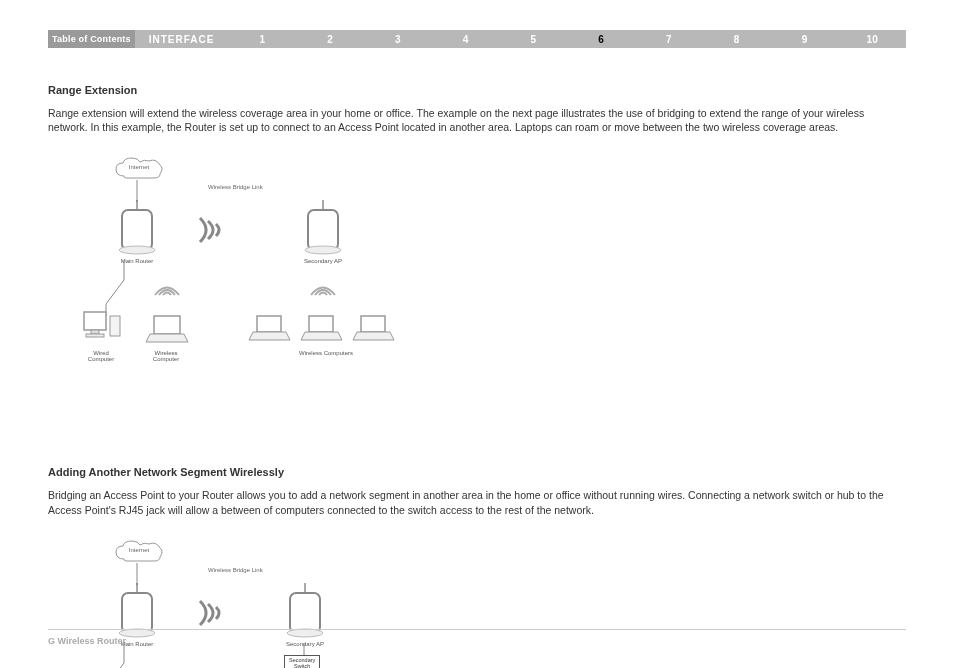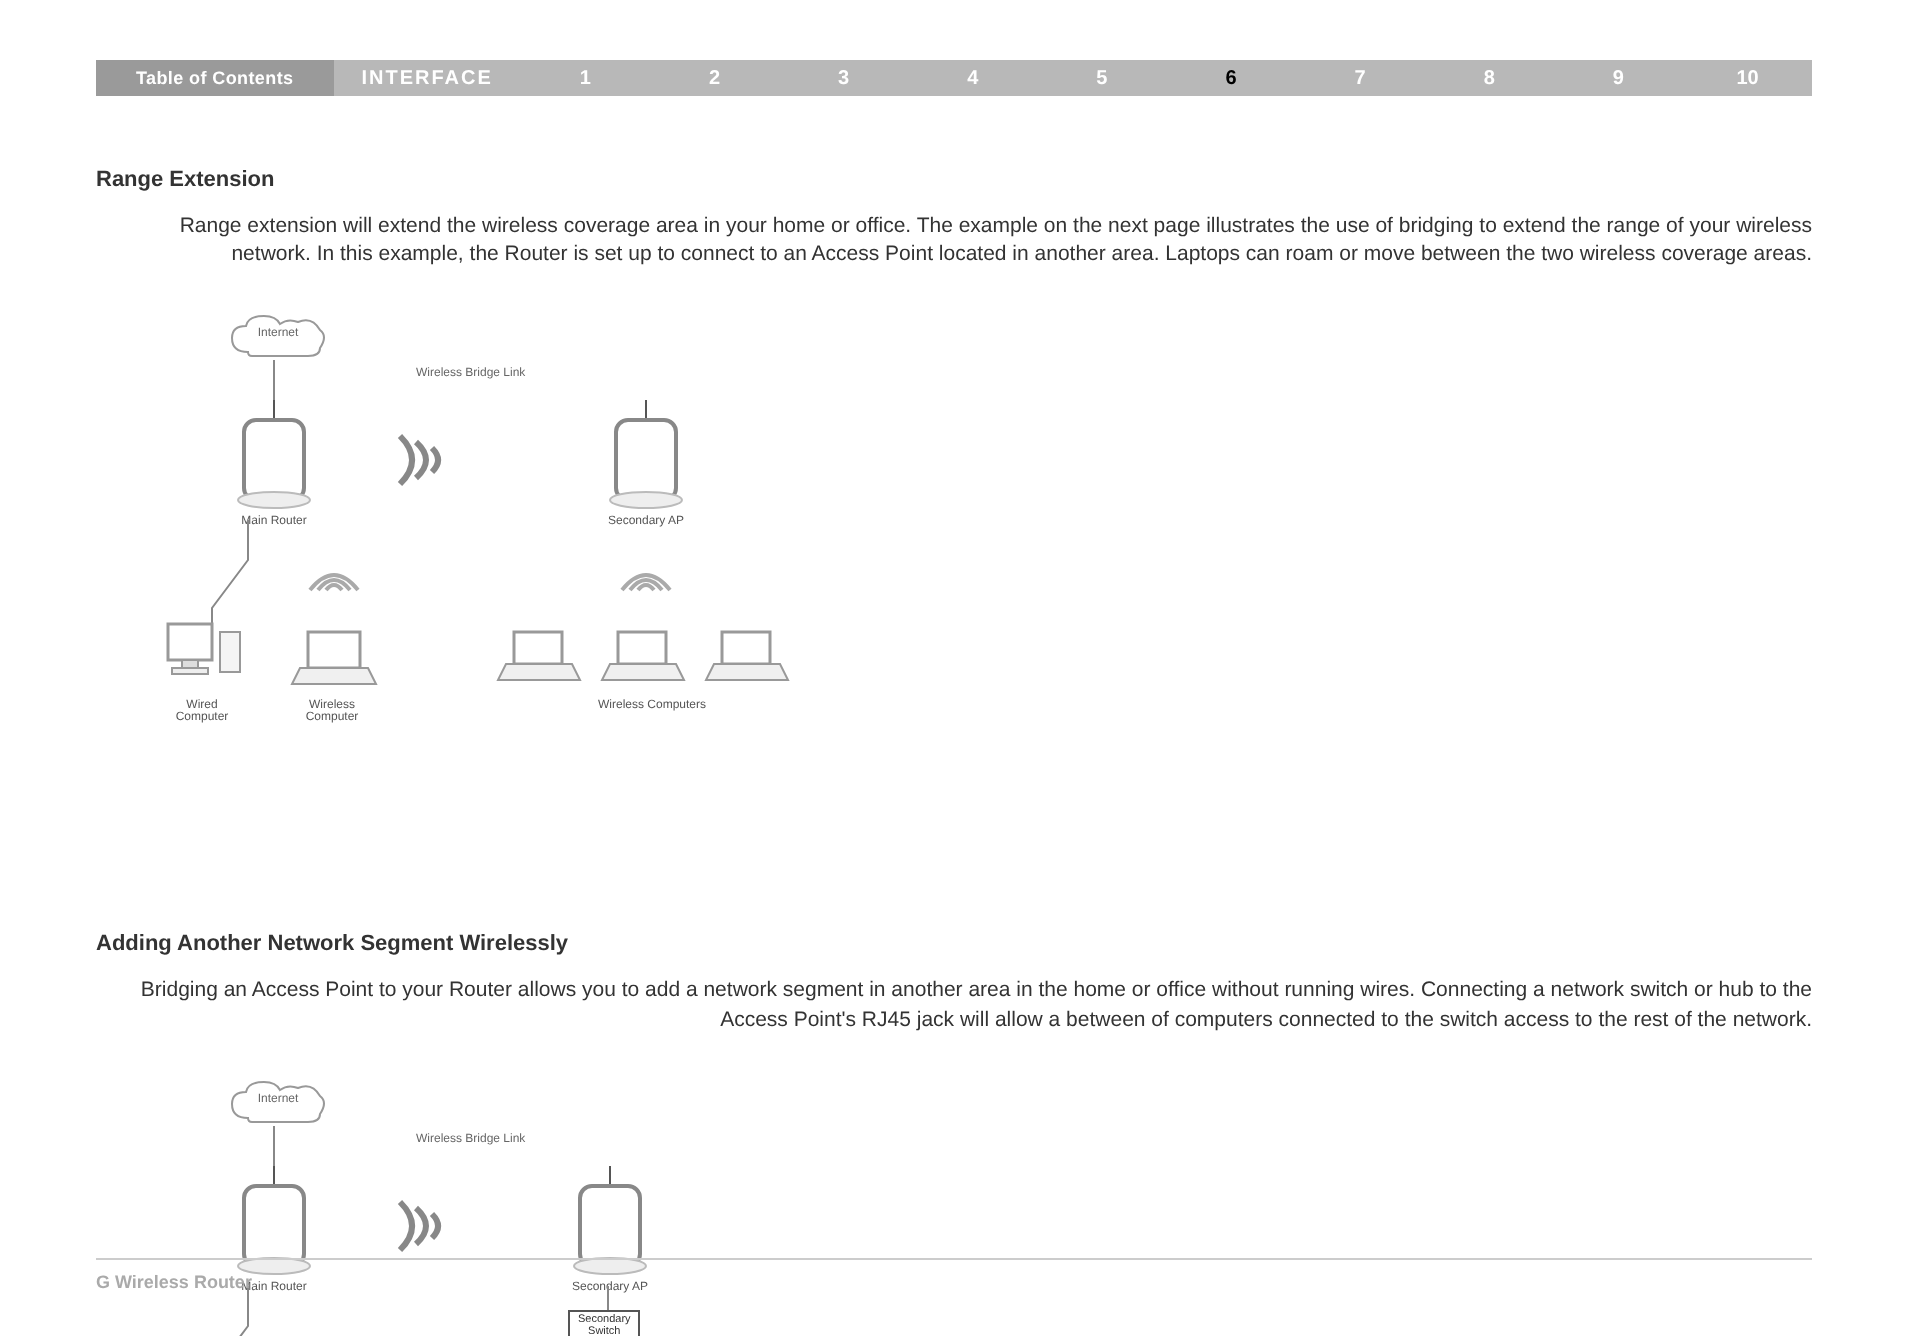--- a/index.html
+++ b/index.html
@@ -25,21 +25,21 @@
     display: flex;
     align-items: stretch;
     height: 18px;
     font-size: 9px;
     font-weight: bold;
     color: #fff;
     margin-bottom: 36px;
   }
   .nav-toc {
     background: #9a9a9a;
-    padding: 0 20px;
+    padding: 0 4px;
     display: flex;
     align-items: center;
     letter-spacing: 0.2px;
   }
   .nav-sections {
     background: #b8b8b8;
     padding: 0 14px 0 14px;
     display: flex;
     align-items: center;
     font-size: 10px;
@@ -72,21 +72,20 @@
     font-size: 11px;
     font-weight: bold;
     color: #333;
     margin-bottom: 10px;
   }
   .body {
     font-size: 10.5px;
     color: #333;
     line-height: 1.35;
     margin-bottom: 18px;
-    text-align: right;
   }
   .diagram {
     position: relative;
     height: 260px;
   }
   .footer {
     position: absolute;
     bottom: 22px;
     left: 48px;
     right: 48px;

